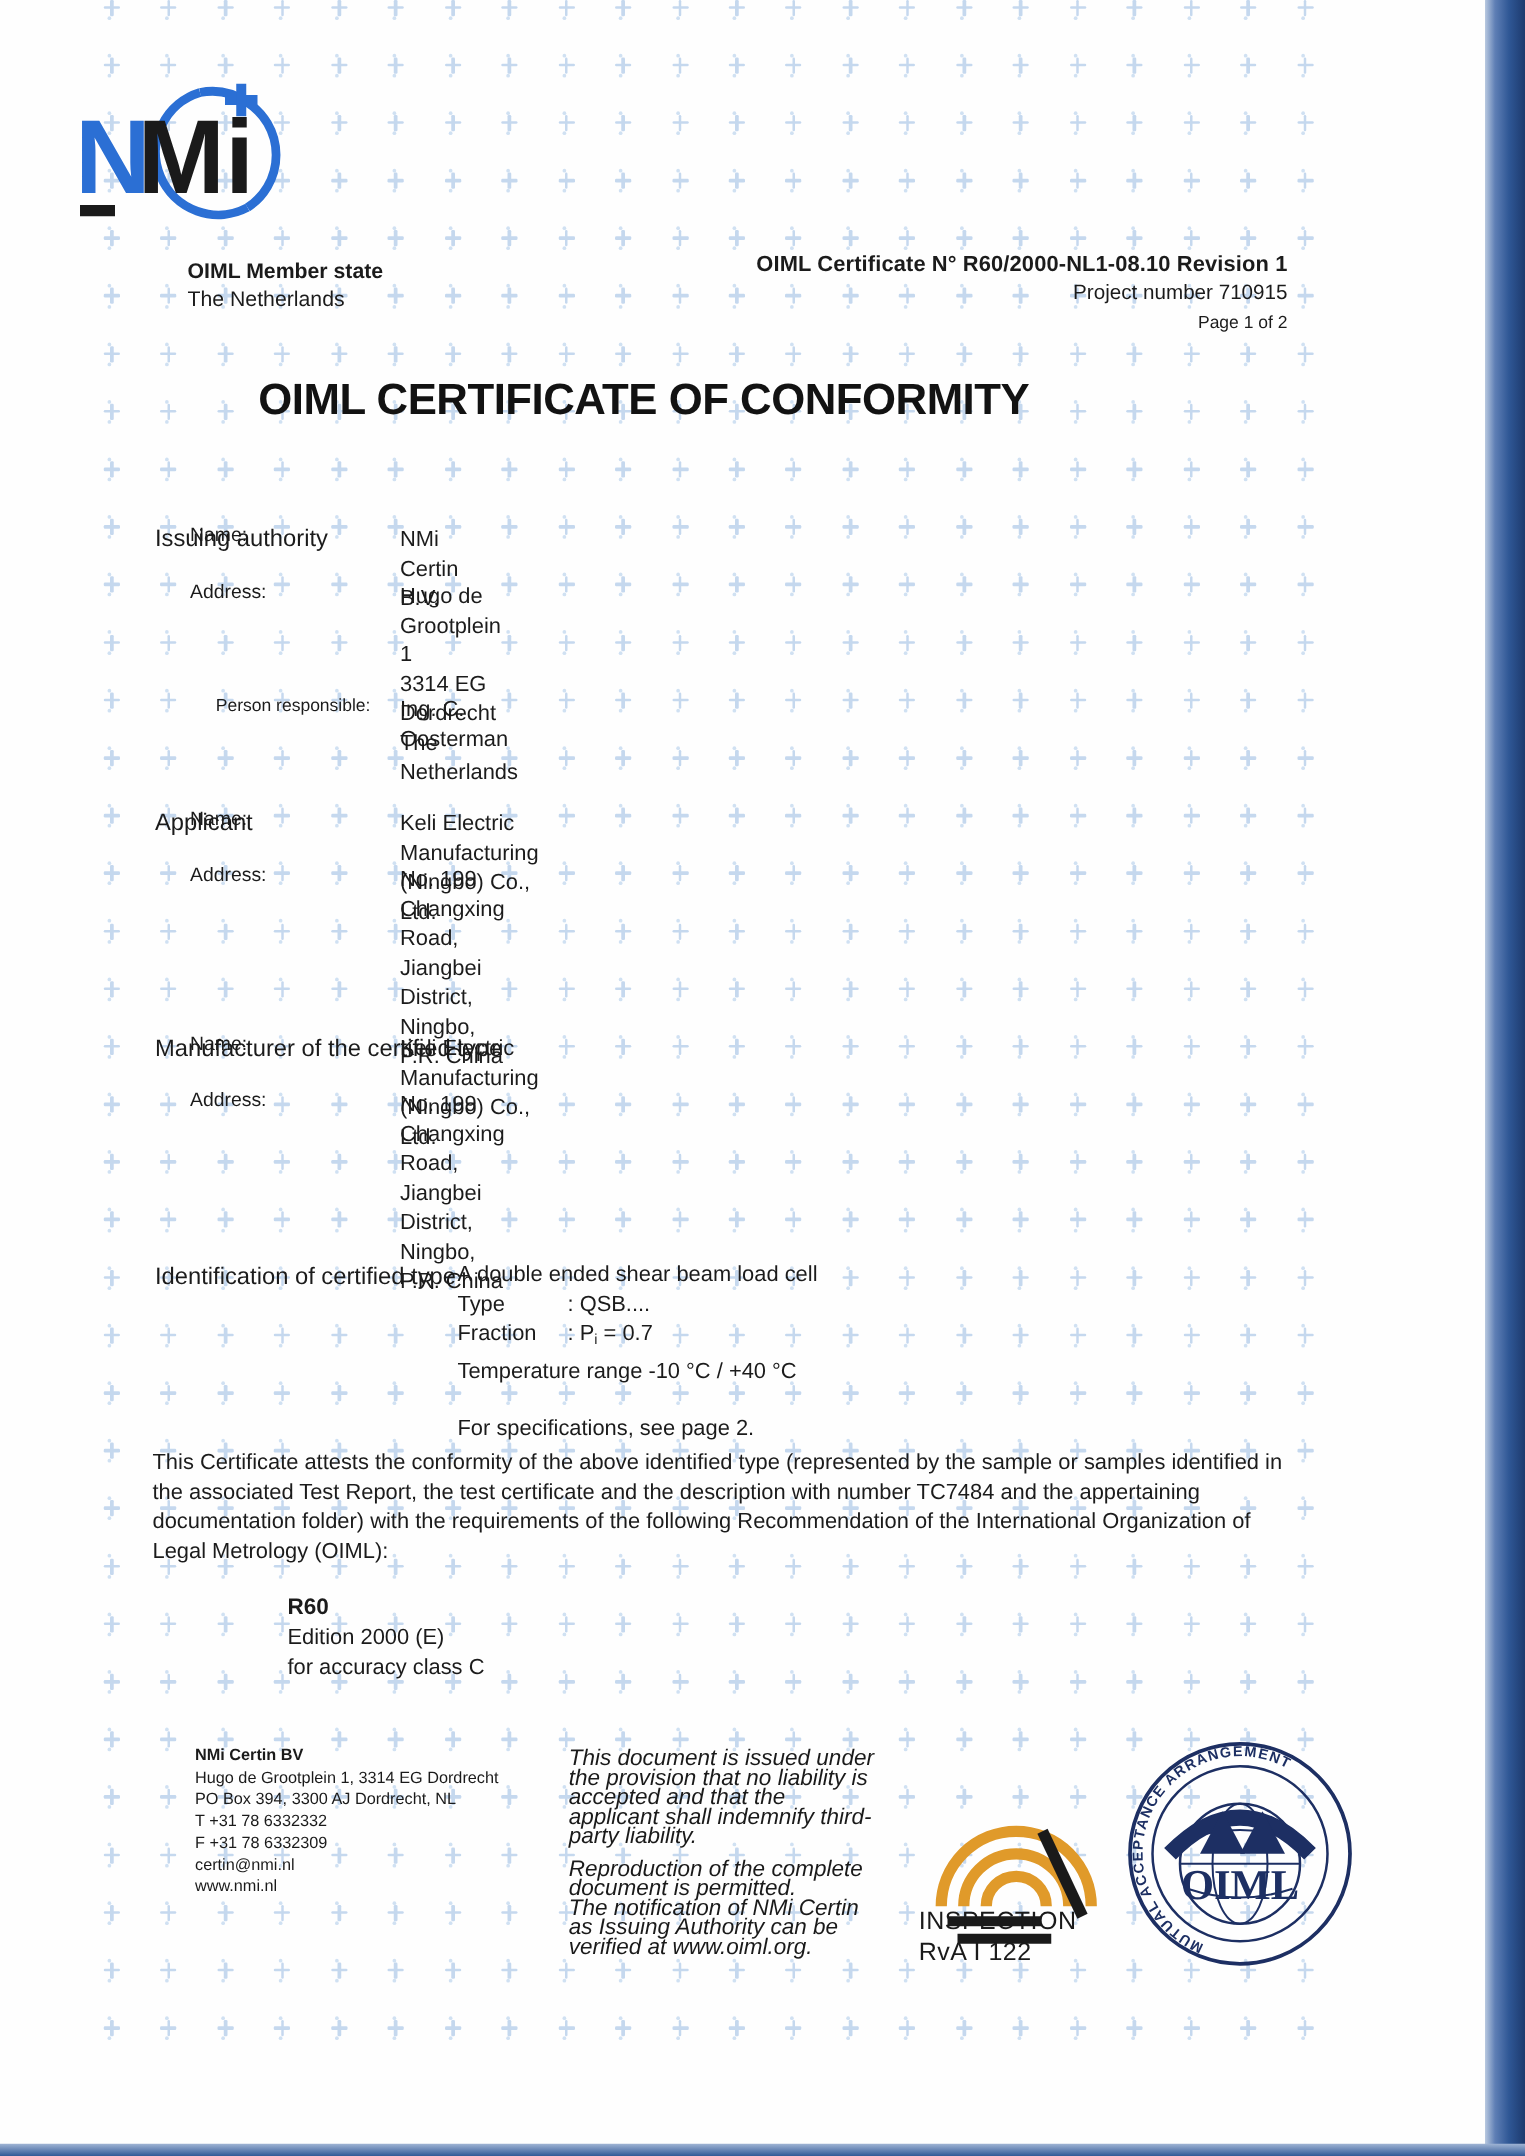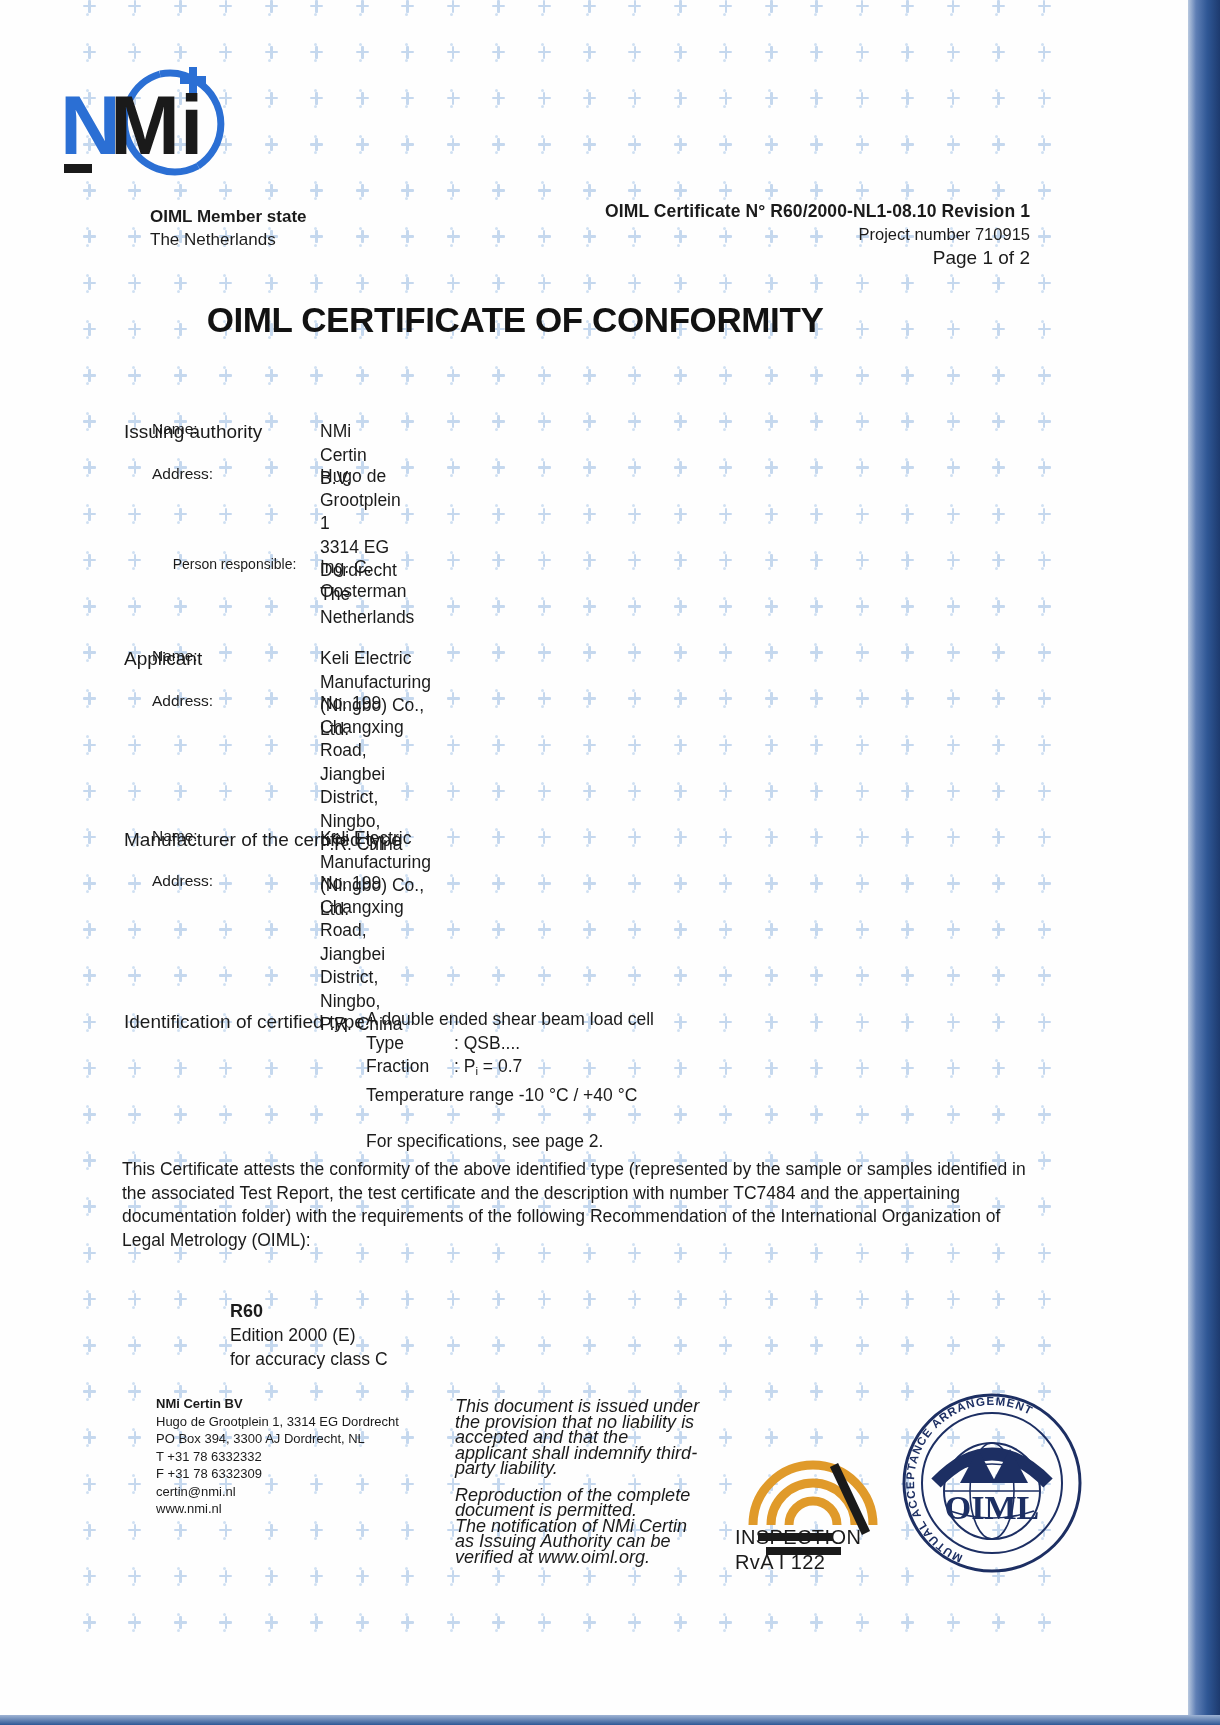--- a/index.html
+++ b/index.html
@@ -66,21 +66,21 @@
     position:absolute; left:0; top:0;
     font-size:17px; line-height:23px; color:#1b1b1b;
   }
   .hdr-left .bold { font-weight:bold; }
   .hdr-right {
     position:absolute; right:0; top:-6px; text-align:right;
     color:#1b1b1b;
   }
   .hdr-right .cert-no { font-size:17.5px; font-weight:bold; line-height:24px; letter-spacing:.1px; }
   .hdr-right .proj { font-size:16.5px; line-height:23px; }
-  .hdr-right .page { font-size:19px; line-height:23px; }
+  .hdr-right .page { font-size:14px; line-height:23px; }
 
   
   .title {
     position:absolute; left:0; top:300px; width:1030px;
     text-align:center;
     font-size:35px; font-weight:bold; letter-spacing:-.4px;
     color:#121212;
     font-family:Liberation Sans, sans-serif;
   }
 
@@ -101,21 +101,21 @@
   .ident-block .ln { white-space:pre;padding-left:48px; }
   .ident-block sub { font-size:11.5px; vertical-align:-3px; }
 
   
   .attest {
     position:absolute; left:122px; top:1158px; width:904px;
     font-size:17.5px; line-height:23.6px; color:#1b1b1b;
   }
 
   
-  .recom { position:absolute; left:230px; top:1273px; font-size:17.5px; line-height:24px; color:#1b1b1b;margin-top:26px; }
+  .recom { position:absolute; left:230px; top:1273px; font-size:17.5px; line-height:24px; color:#1b1b1b; }
   .recom .r-code { font-weight:bold; font-size:18px; }
 
   
   .footer { position:absolute; left:0; top:1395px; width:1188px; height:320px; }
   .foot-addr { position:absolute; left:156px; top:0; font-size:13px; line-height:17.5px; color:#1a1a1a; }
   .foot-addr .fa-bold { font-weight:bold; font-size:13px; }
   .foot-note { position:absolute; left:455px; top:4px; width:250px; font-size:18px; line-height:15.5px; color:#1a1a1a;font-style:italic; }
   .foot-note p { margin:0 0 11px 0; }
 
   .rva { position:absolute; left:738px; top:10px; width:150px; height:165px; }

